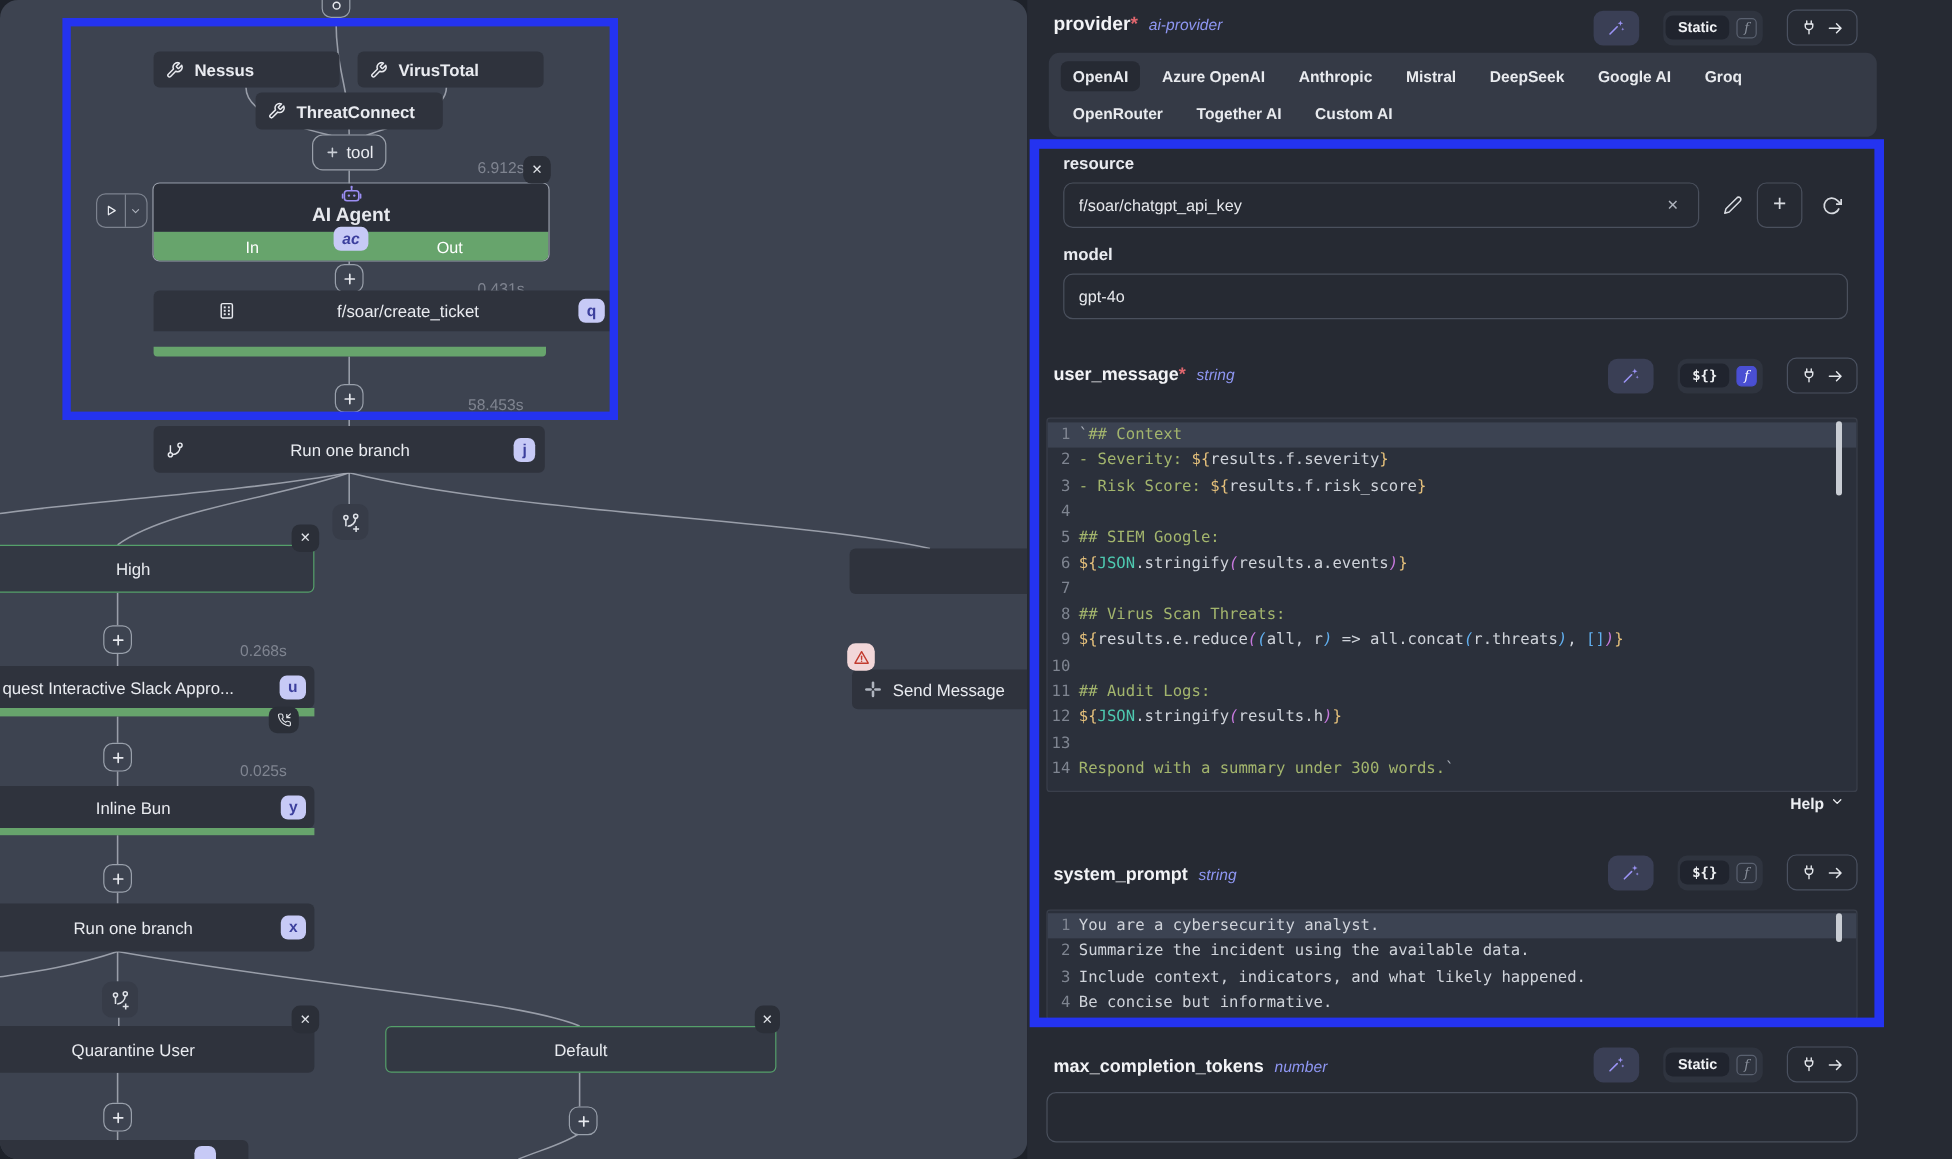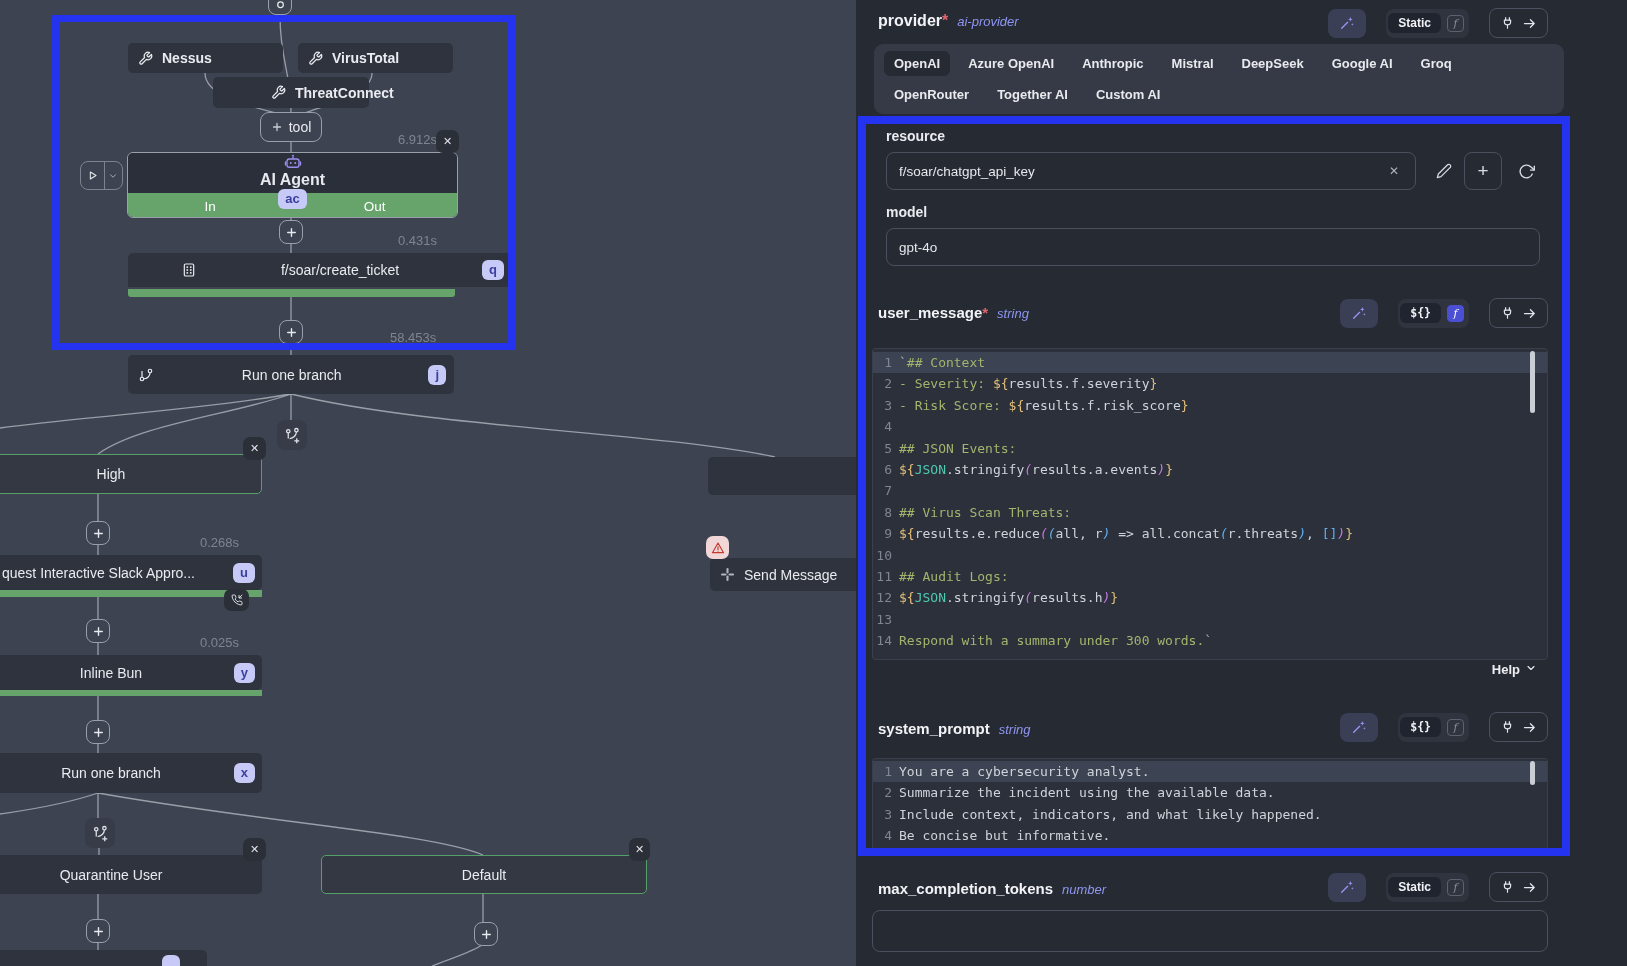--- a/index.html
+++ b/index.html
@@ -1,20 +1,20 @@
 <!DOCTYPE html>
 <html><head>
 <meta charset="utf-8">
 <style>
   * { margin:0; padding:0; box-sizing:border-box; }
   html,body { background:#1e222a; }
   #app { position:relative; width:1627px; height:966px; overflow:hidden;
          font-family:"Liberation Sans", sans-serif; color:#e7e9ee; }
   
-  #canvas { position:absolute; left:0; top:0; width:856px; height:966px; background:#3d4350; overflow:hidden; }
+  #canvas { position:absolute; left:0; top:0; width:856px; height:966px; background:#3d4350; overflow:hidden;border-radius:15px; }
   #wires { position:absolute; left:0; top:0; z-index:2; }
   .node { position:absolute; background:#2f333d; border-radius:5px; z-index:10;
           display:flex; align-items:center; font-size:14px; color:#e9ebf0; }
   .node .ctr { flex:1; text-align:center; }
   .branch { background:#333843; border:1px solid #55a06a; justify-content:center; }
   .badge { position:absolute; right:7px; top:50%; transform:translateY(-50%);
            background:#c7caf6; color:#3c3f9d; font-weight:700; font-size:13px;
            border-radius:6px; padding:1px 7px; line-height:18px; }
   .gbar { position:absolute; background:#67a46c; z-index:11; }
   .timing { position:absolute; color:#7f8490; font-size:13px; z-index:5; }
@@ -195,21 +195,21 @@
       <span>Nessus</span>
     </div>
     <div class="node" style="left:298px;top:43px;width:155px;height:30px;font-weight:700;">
       <span class="nicon">
           <svg class="ic" width="15" height="15">
             <use href="#i-wrench"></use>
           </svg>
         </span>
       <span>VirusTotal</span>
     </div>
-    <div class="node" style="left:213px;top:77px;width:156px;height:31px;font-weight:700;z-index:12;padding-left:48px;">
+    <div class="node" style="left:213px;top:77px;width:156px;height:31px;font-weight:700;z-index:12;">
       <span class="nicon">
           <svg class="ic" width="15" height="15">
             <use href="#i-wrench"></use>
           </svg>
         </span>
       <span>ThreatConnect</span>
     </div>
 
     <div class="node" style="left:260px;top:112px;width:62px;height:30px;background:#3d4350;border:1px solid #9aa0aa;border-radius:9px;justify-content:center;gap:6px;z-index:12;">
       <svg class="ic" width="12" height="12" color="#c9cdd5">
@@ -235,36 +235,36 @@
     </div>
 
     <div style="position:absolute;left:127px;top:152px;width:331px;height:66px;border:1px solid #9aa0ab;border-radius:6px;overflow:hidden;z-index:10;">
       <div style="position:relative;height:40px;background:#2b2f39;display:flex;align-items:center;flex-direction:column;">
         <span class="nicon" style="color:#9b8ef2;">
             <svg class="ic" width="18" height="18">
               <use href="#i-robot"></use>
             </svg>
           </span>
         <span class="ctr" style="font-weight:600;">AI Agent</span>
-        <span class="badge" style="position:static;transform:none;margin:0 20px;">ac</span>
+        <span class="badge" style="position:static;transform:none;margin:0 20px;font-style:italic;">ac</span>
       </div>
       <div style="height:26px;background:#67a46c;display:flex;color:#fff;font-size:13.5px;justify-content:center;">
         <div style="flex:1;display:flex;align-items:center;justify-content:center;">In</div>
         <div style="flex:1;display:flex;align-items:center;justify-content:center;">Out</div>
       </div>
     </div>
 
     <div class="plusc" style="left:279px;top:220px;">
         <svg class="ic" width="13" height="13">
           <use href="#i-plus"></use>
         </svg>
       </div>
     <div class="timing" style="left:398px;top:233px;">0.431s</div>
 
-    <div class="node" style="left:128px;top:253px;width:384px;height:34px;border-radius:5px 5px 0 0;padding-left:43px;">
+    <div class="node" style="left:128px;top:242px;width:384px;height:34px;border-radius:5px 5px 0 0;padding-left:43px;">
       <span class="nicon">
           <svg class="ic" width="16" height="16">
             <use href="#i-grid"></use>
           </svg>
         </span>
       <span class="ctr">f/soar/create_ticket</span>
       <span class="badge" style="position:static;transform:none;margin:0 8px;">q</span>
     </div>
     <div class="gbar" style="left:128px;top:289px;width:327px;height:8px;border-radius:0 0 3px 3px;"></div>
 
@@ -463,21 +463,21 @@
         <svg class="ic" width="15" height="15">
             <use href="#i-arrow"></use>
           </svg>
       </div>
     </div>
     <div class="editor" style="left:16px;top:348px;width:676px;height:312px;padding-top:3px;" id="ed1">
         <div class="cl active"><span class="ln">1</span><span class="lc"><span class="c-str"><span class="c-tick">`</span>## Context</span></span></div>
         <div class="cl"><span class="ln">2</span><span class="lc"><span class="c-str">- Severity: </span><span class="c-brace">${</span>results.f.severity<span class="c-brace">}</span><span class="c-str"></span></span></div>
         <div class="cl"><span class="ln">3</span><span class="lc"><span class="c-str">- Risk Score: </span><span class="c-brace">${</span>results.f.risk_score<span class="c-brace">}</span><span class="c-str"></span></span></div>
         <div class="cl"><span class="ln">4</span><span class="lc"><span class="c-str"></span></span></div>
-        <div class="cl"><span class="ln">5</span><span class="lc"><span class="c-str">## JSON Events:</span></span></div>
+        <div class="cl"><span class="ln">5</span><span class="lc"><span class="c-str">## SIEM Google:</span></span></div>
         <div class="cl"><span class="ln">6</span><span class="lc"><span class="c-str"></span><span class="c-brace">${</span><i class="c-json">JSON</i>.stringify<i class="p1">(</i>results.a.events<i class="p1">)</i><span class="c-brace">}</span><span class="c-str"></span></span></div>
         <div class="cl"><span class="ln">7</span><span class="lc"><span class="c-str"></span></span></div>
         <div class="cl"><span class="ln">8</span><span class="lc"><span class="c-str">## Virus Scan Threats:</span></span></div>
         <div class="cl"><span class="ln">9</span><span class="lc"><span class="c-str"></span><span class="c-brace">${</span>results.e.reduce<i class="p1">(</i><i class="p0">(</i>all, r<i class="p0">)</i> =&gt; all.concat<i class="p0">(</i>r.threats<i class="p0">)</i>, <i class="c-sq">[]</i><i class="p1">)</i><span class="c-brace">}</span><span class="c-str"></span></span></div>
         <div class="cl"><span class="ln">10</span><span class="lc"><span class="c-str"></span></span></div>
         <div class="cl"><span class="ln">11</span><span class="lc"><span class="c-str">## Audit Logs:</span></span></div>
         <div class="cl"><span class="ln">12</span><span class="lc"><span class="c-str"></span><span class="c-brace">${</span><i class="c-json">JSON</i>.stringify<i class="p1">(</i>results.h<i class="p1">)</i><span class="c-brace">}</span><span class="c-str"></span></span></div>
         <div class="cl"><span class="ln">13</span><span class="lc"><span class="c-str"></span></span></div>
         <div class="cl"><span class="ln">14</span><span class="lc"><span class="c-str">Respond with a summary under 300 words.<span class="c-tick">`</span></span></span></div>
       </div>

